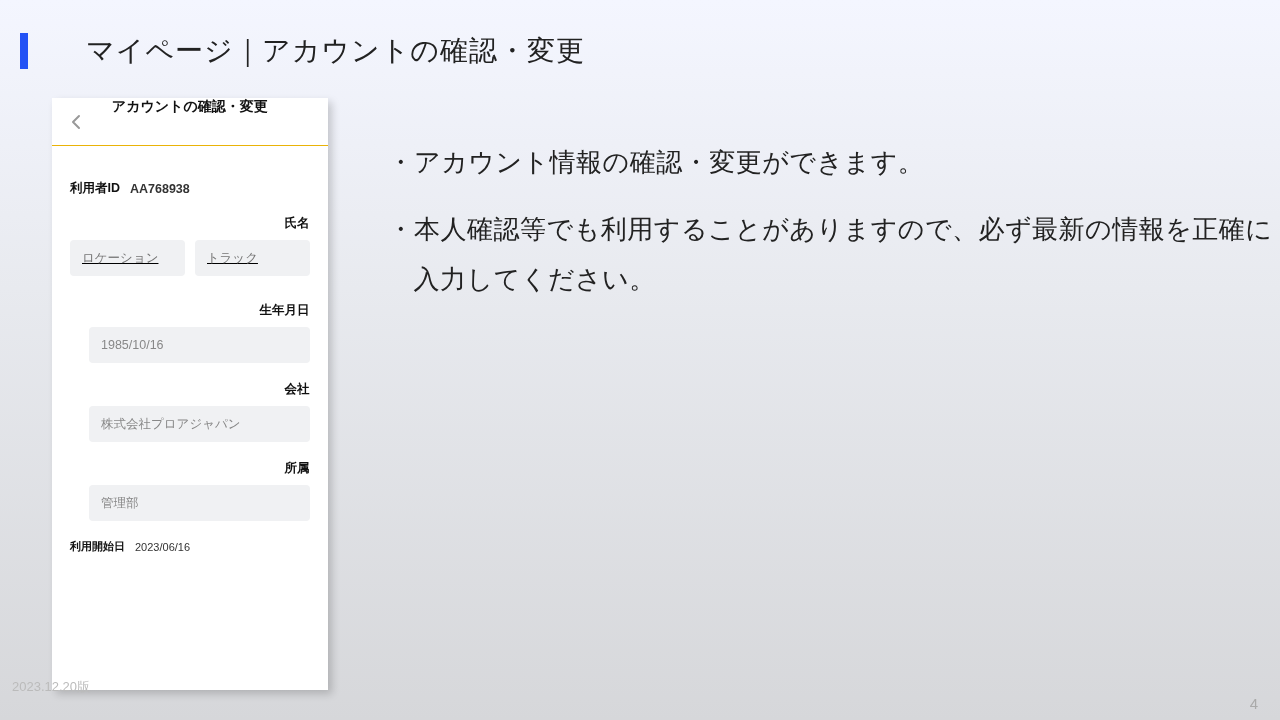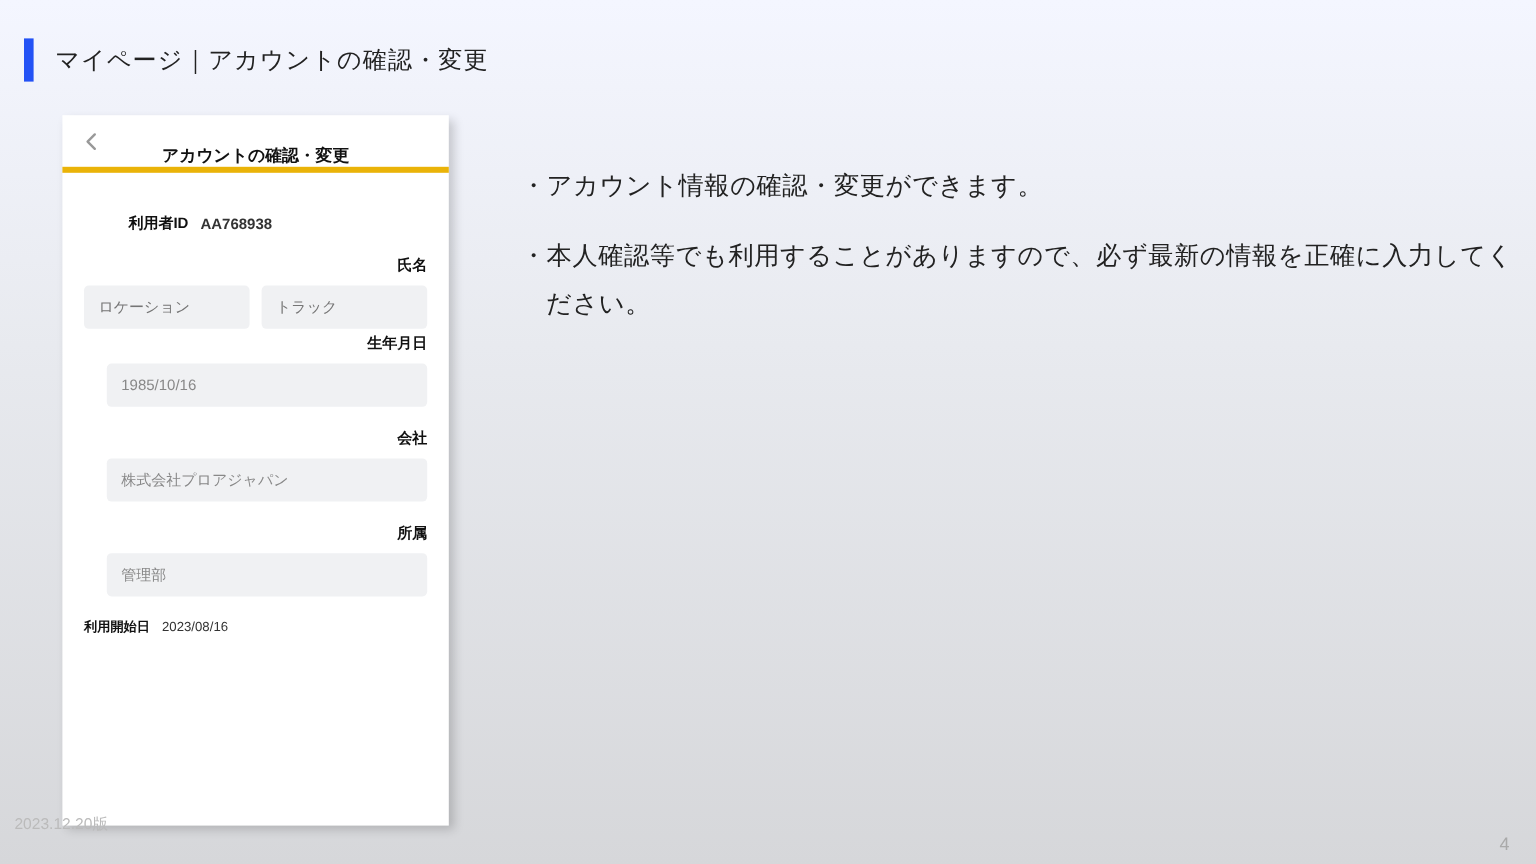--- a/index.html
+++ b/index.html
@@ -16,43 +16,44 @@
       align-items: center;
       padding: 32px 20px 0 20px;
     }
     .blue-bar {
       width: 8px;
       height: 36px;
       background: #2352f5;
       margin-right: 18px;
     }
     .page-title {
-      font-size: 20px;
+      font-size: 28px;
       font-weight: 400;
       color: #222;
       letter-spacing: 1px;
+      margin-left: 40px;
     }
     .main {
       display: flex;
       padding: 28px 0 0 52px;
       gap: 60px;
     }
     .phone-frame {
       width: 348px;
       height: 592px;
       background: #fff;
       box-shadow: 4px 4px 8px rgba(0,0,0,0.18);
       position: relative;
     }
     .phone-header {
       height: 48px;
       display: flex;
-      align-items: flex-end;
+      align-items: flex-start;
       justify-content: center;
-      border-bottom: 5px solid #eab308;
+      border-bottom: 1px solid #eab308;
       position: relative;
     }
     .back-chevron {
       position: absolute;
       left: 16px;
       top: 50%;
       transform: translateY(-50%);
       width: 16px;
       height: 16px;
       display: flex;
@@ -69,38 +70,38 @@
     .phone-body {
       padding: 34px 18px 0 18px;
     }
     .row-id {
       display: flex;
       align-items: center;
       font-size: 12.5px;
       font-weight: 700;
       color: #111;
       margin-bottom: 18px;
-      margin-left: 37px;
     }
     .row-id .val {
       margin-left: 10px;
       font-weight: 700;
       color: #333;
     }
     .field-label {
       font-size: 12.5px;
       font-weight: 700;
       color: #111;
       margin-bottom: 8px;
       text-align: right;
     }
     .name-row {
       display: flex;
       gap: 10px;
-      margin-bottom: 4px;
+      margin-bottom: 26px;
+      text-decoration: underline;
     }
     .input {
       background: #f0f1f3;
       border: none;
       border-radius: 4px;
       padding: 11px 12px;
       font-size: 12.5px;
       color: #888;
       width: 100%;
       font-family: inherit;
@@ -133,21 +134,21 @@
       font-size: 13px;
       font-weight: 600;
       letter-spacing: 2px;
       cursor: pointer;
       font-family: inherit;
     }
     .desc {
       padding-top: 40px;
     }
     .desc p {
-      font-size: 21px;
+      font-size: 26px;
       color: #222;
       line-height: 1.9;
       letter-spacing: 0.5px;
       text-indent: -1em;
       padding-left: 1em;
       margin-bottom: 18px;
     }
     .footer-version {
       position: absolute;
       left: 12px;
@@ -204,21 +205,21 @@
         <input class="input" value="株式会社プロアジャパン" style="">
       </div>
 
       <div class="field-label">所属</div>
       <div class="single-input">
         <input class="input" value="管理部" style="">
       </div>
 
       <div class="row-start">
         <span>利用開始日</span>
-        <span class="val">2023/08/16</span>
+        <span class="val">2023/06/16</span>
       </div>
     </div>
 
   </div>
 
   <div class="desc">
     <p>・アカウント情報の確認・変更ができます。</p>
     <p>・本人確認等でも利用することがありますので、必ず最新の情報を正確に入力してください。</p>
   </div>
 </div>

